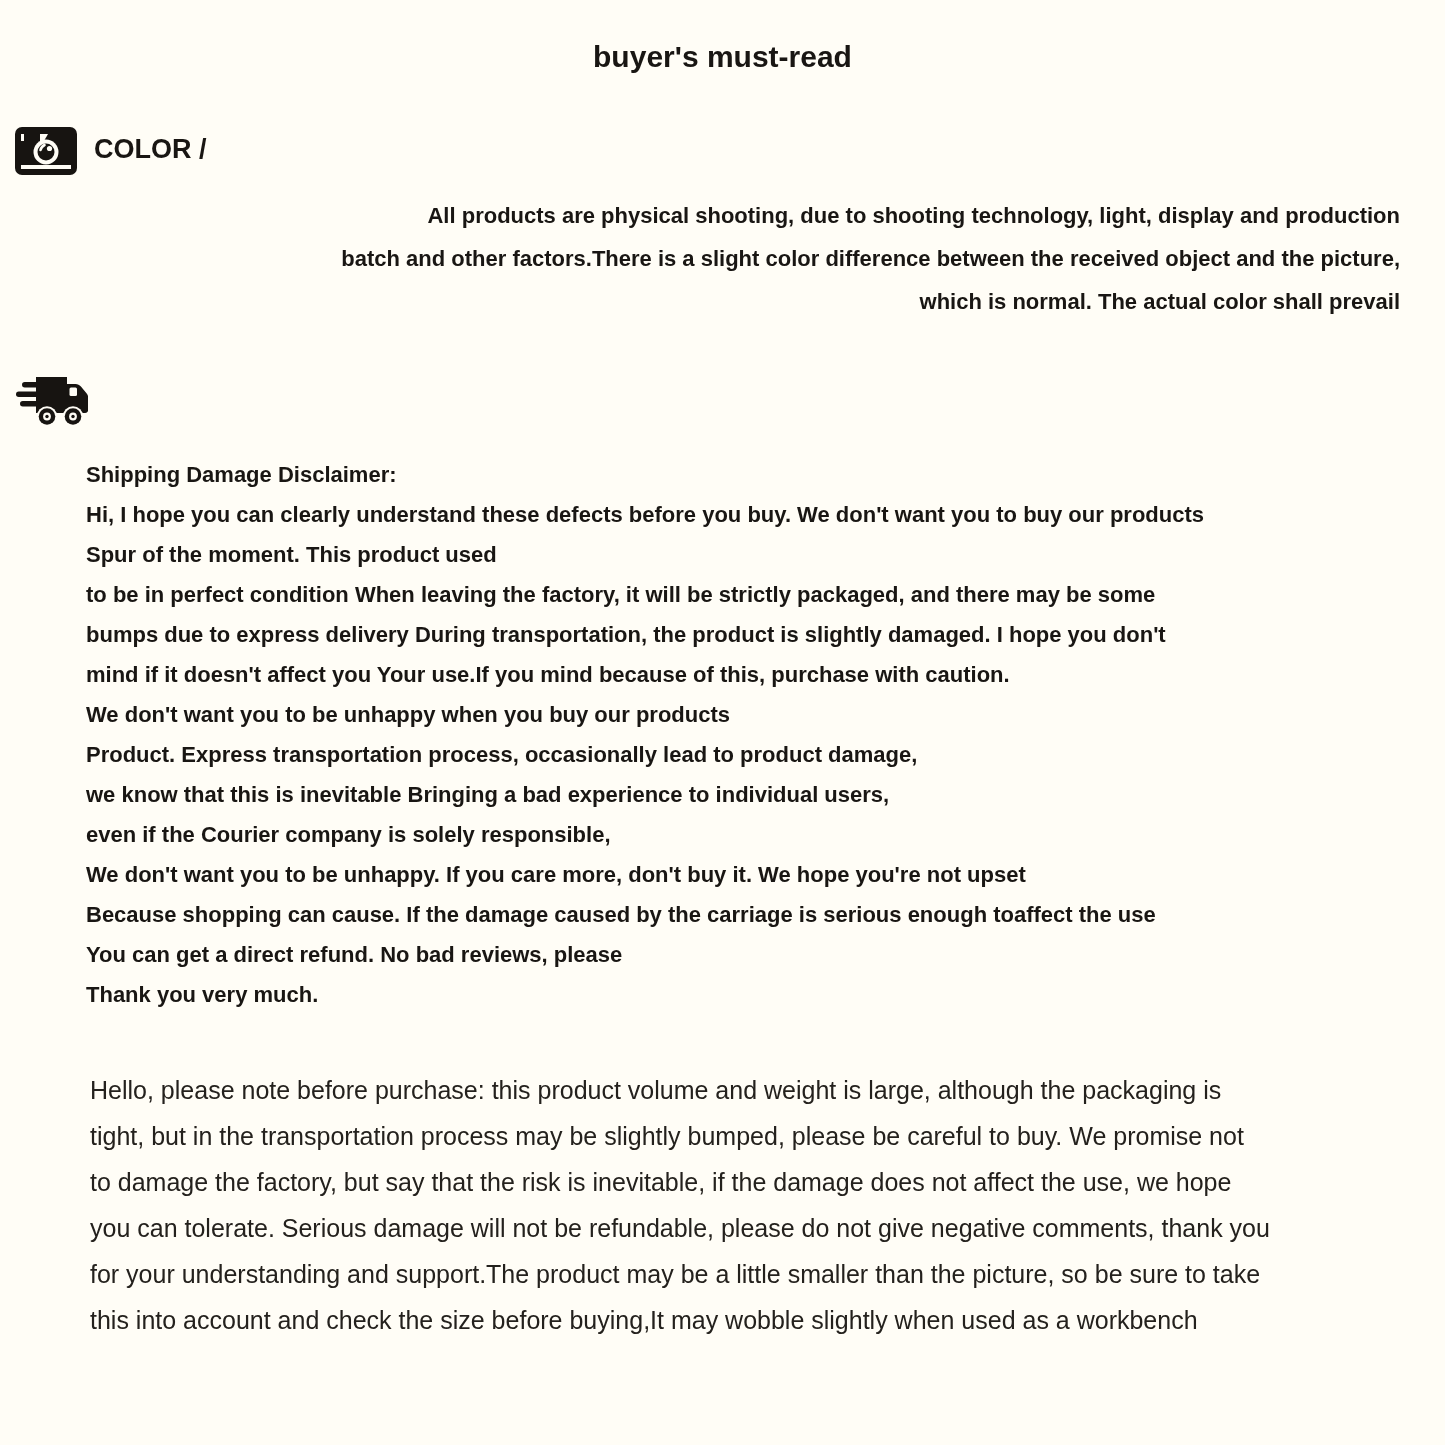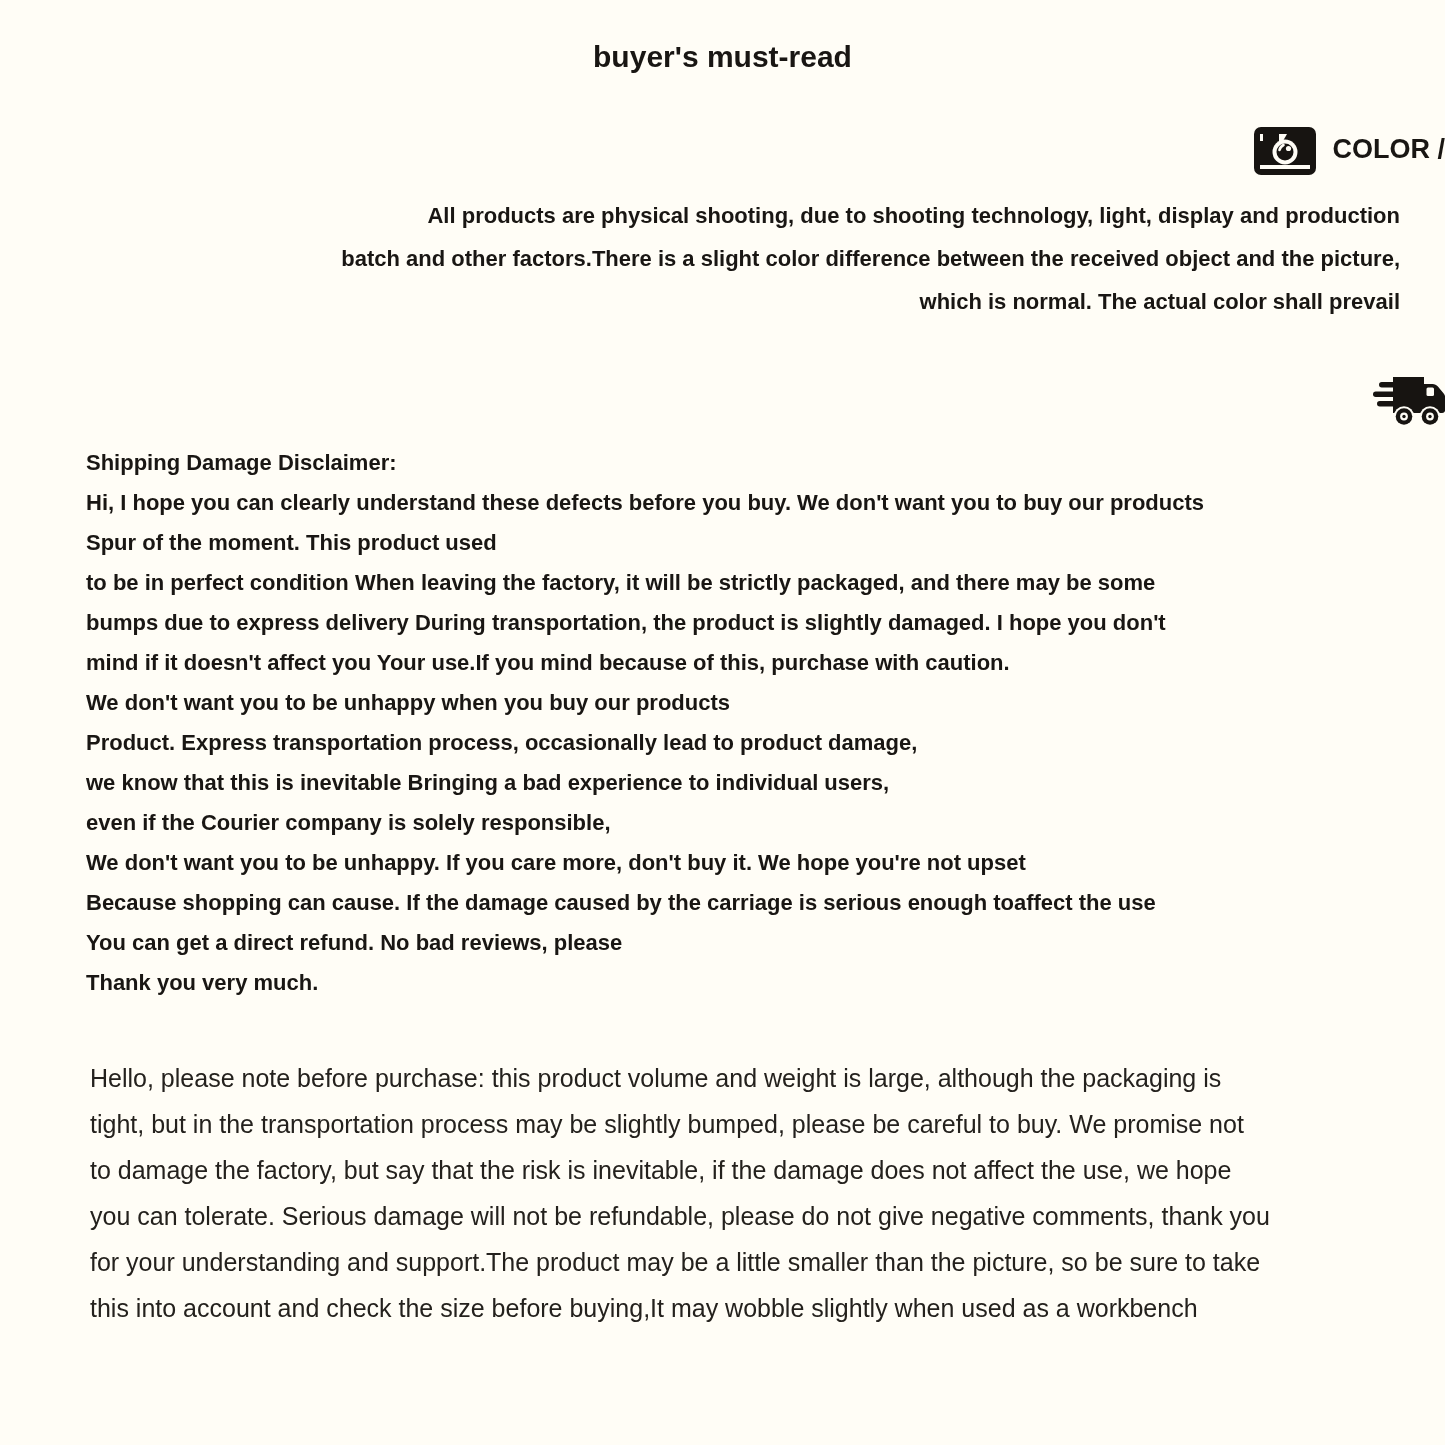--- a/index.html
+++ b/index.html
@@ -27,21 +27,20 @@
     font-weight: 700;
     margin-top: 8px;
     color: #191613;
   }
   .section { margin-top: 0; }
   .section-header {
     display: flex;
     align-items: center;
     gap: 16px;
     padding-left: 14px;
-    justify-content: flex-end;
   }
   .section-header .icon { flex: 0 0 auto; display: inline-flex; }
   .section-label {
     font-size: 27px;
     font-weight: 700;
     white-space: pre-line;
     line-height: 30px;
     color: #191613;
   }
   .color-section { margin-top: 48px; }
@@ -54,21 +53,21 @@
     padding-right: 40px;
     font-size: 22px;
     font-weight: 700;
     line-height: 43px;
     white-space: pre-line;
     color: #191613;
     max-width: 1440px;
   }
   .delivery-section { margin-top: 52px; }
   .delivery-section .section-body {
-    margin-top: 16px;
+    margin-top: 28px;
     line-height: 40px;
   }
   .special-section { margin-top: 52px; }
   .special-title {
     text-align: center;
     font-size: 40px;
     font-weight: 800;
     color: #191613;
   }
   .special-body {

